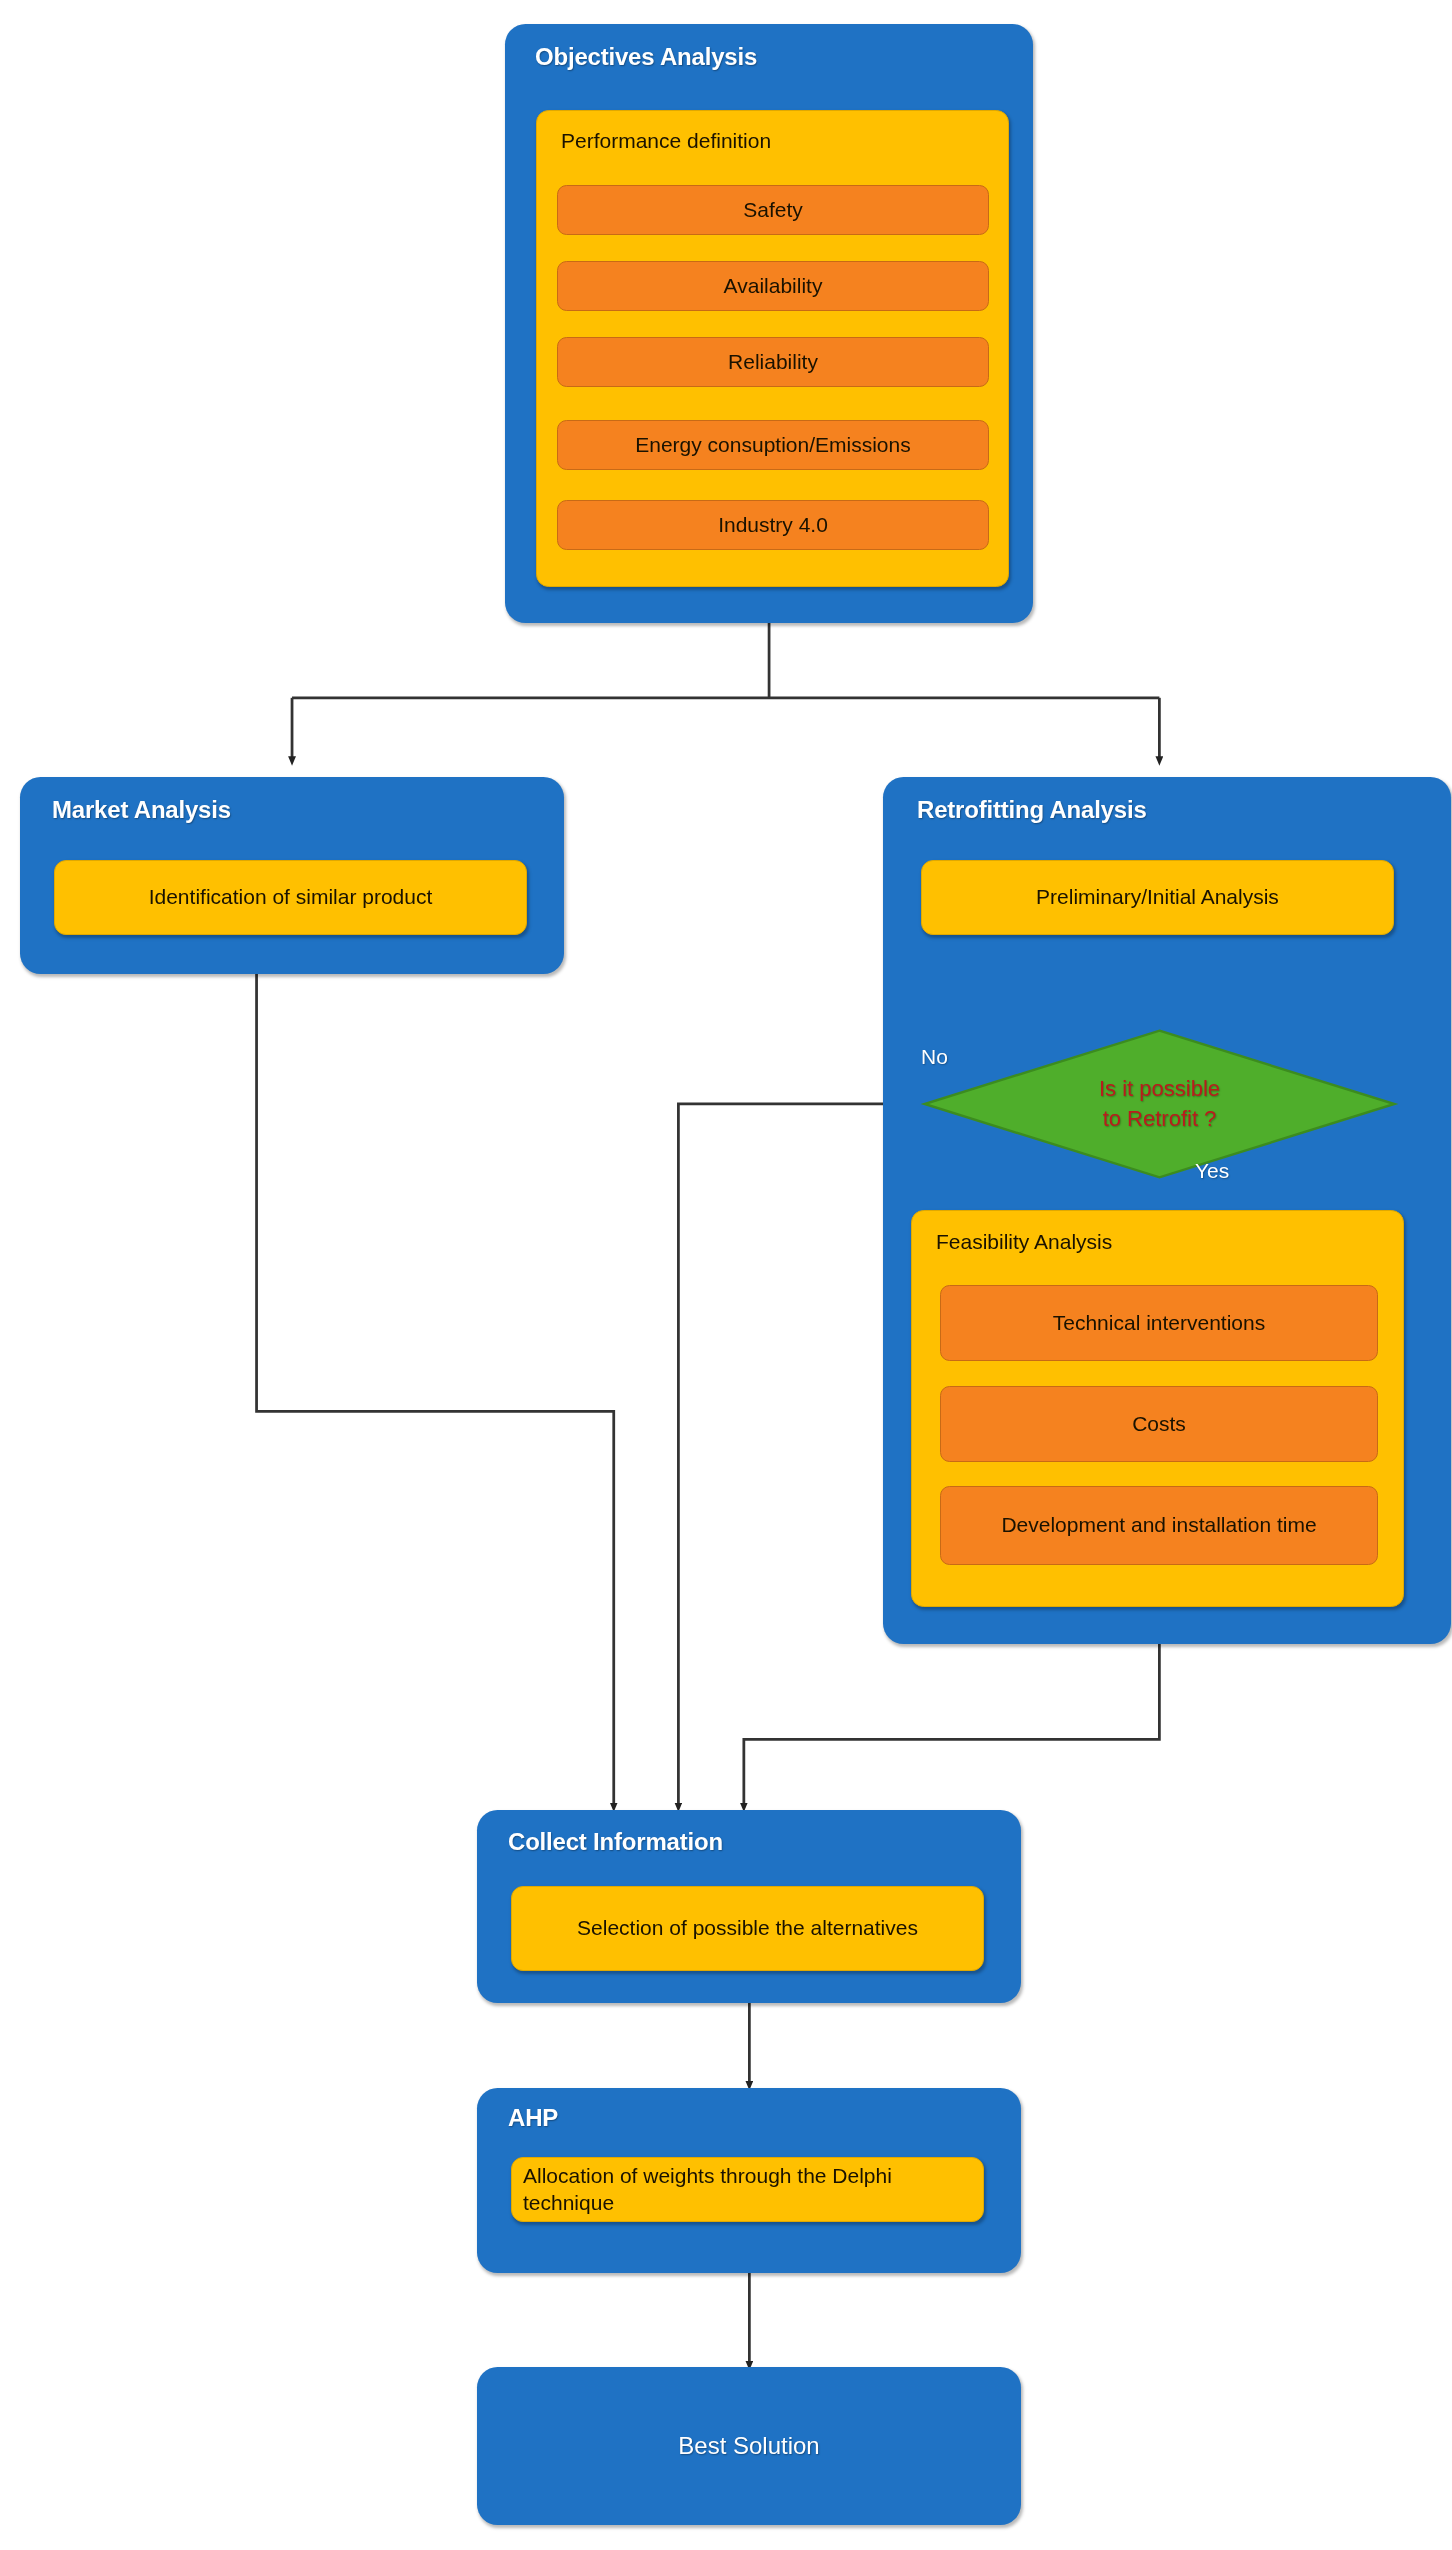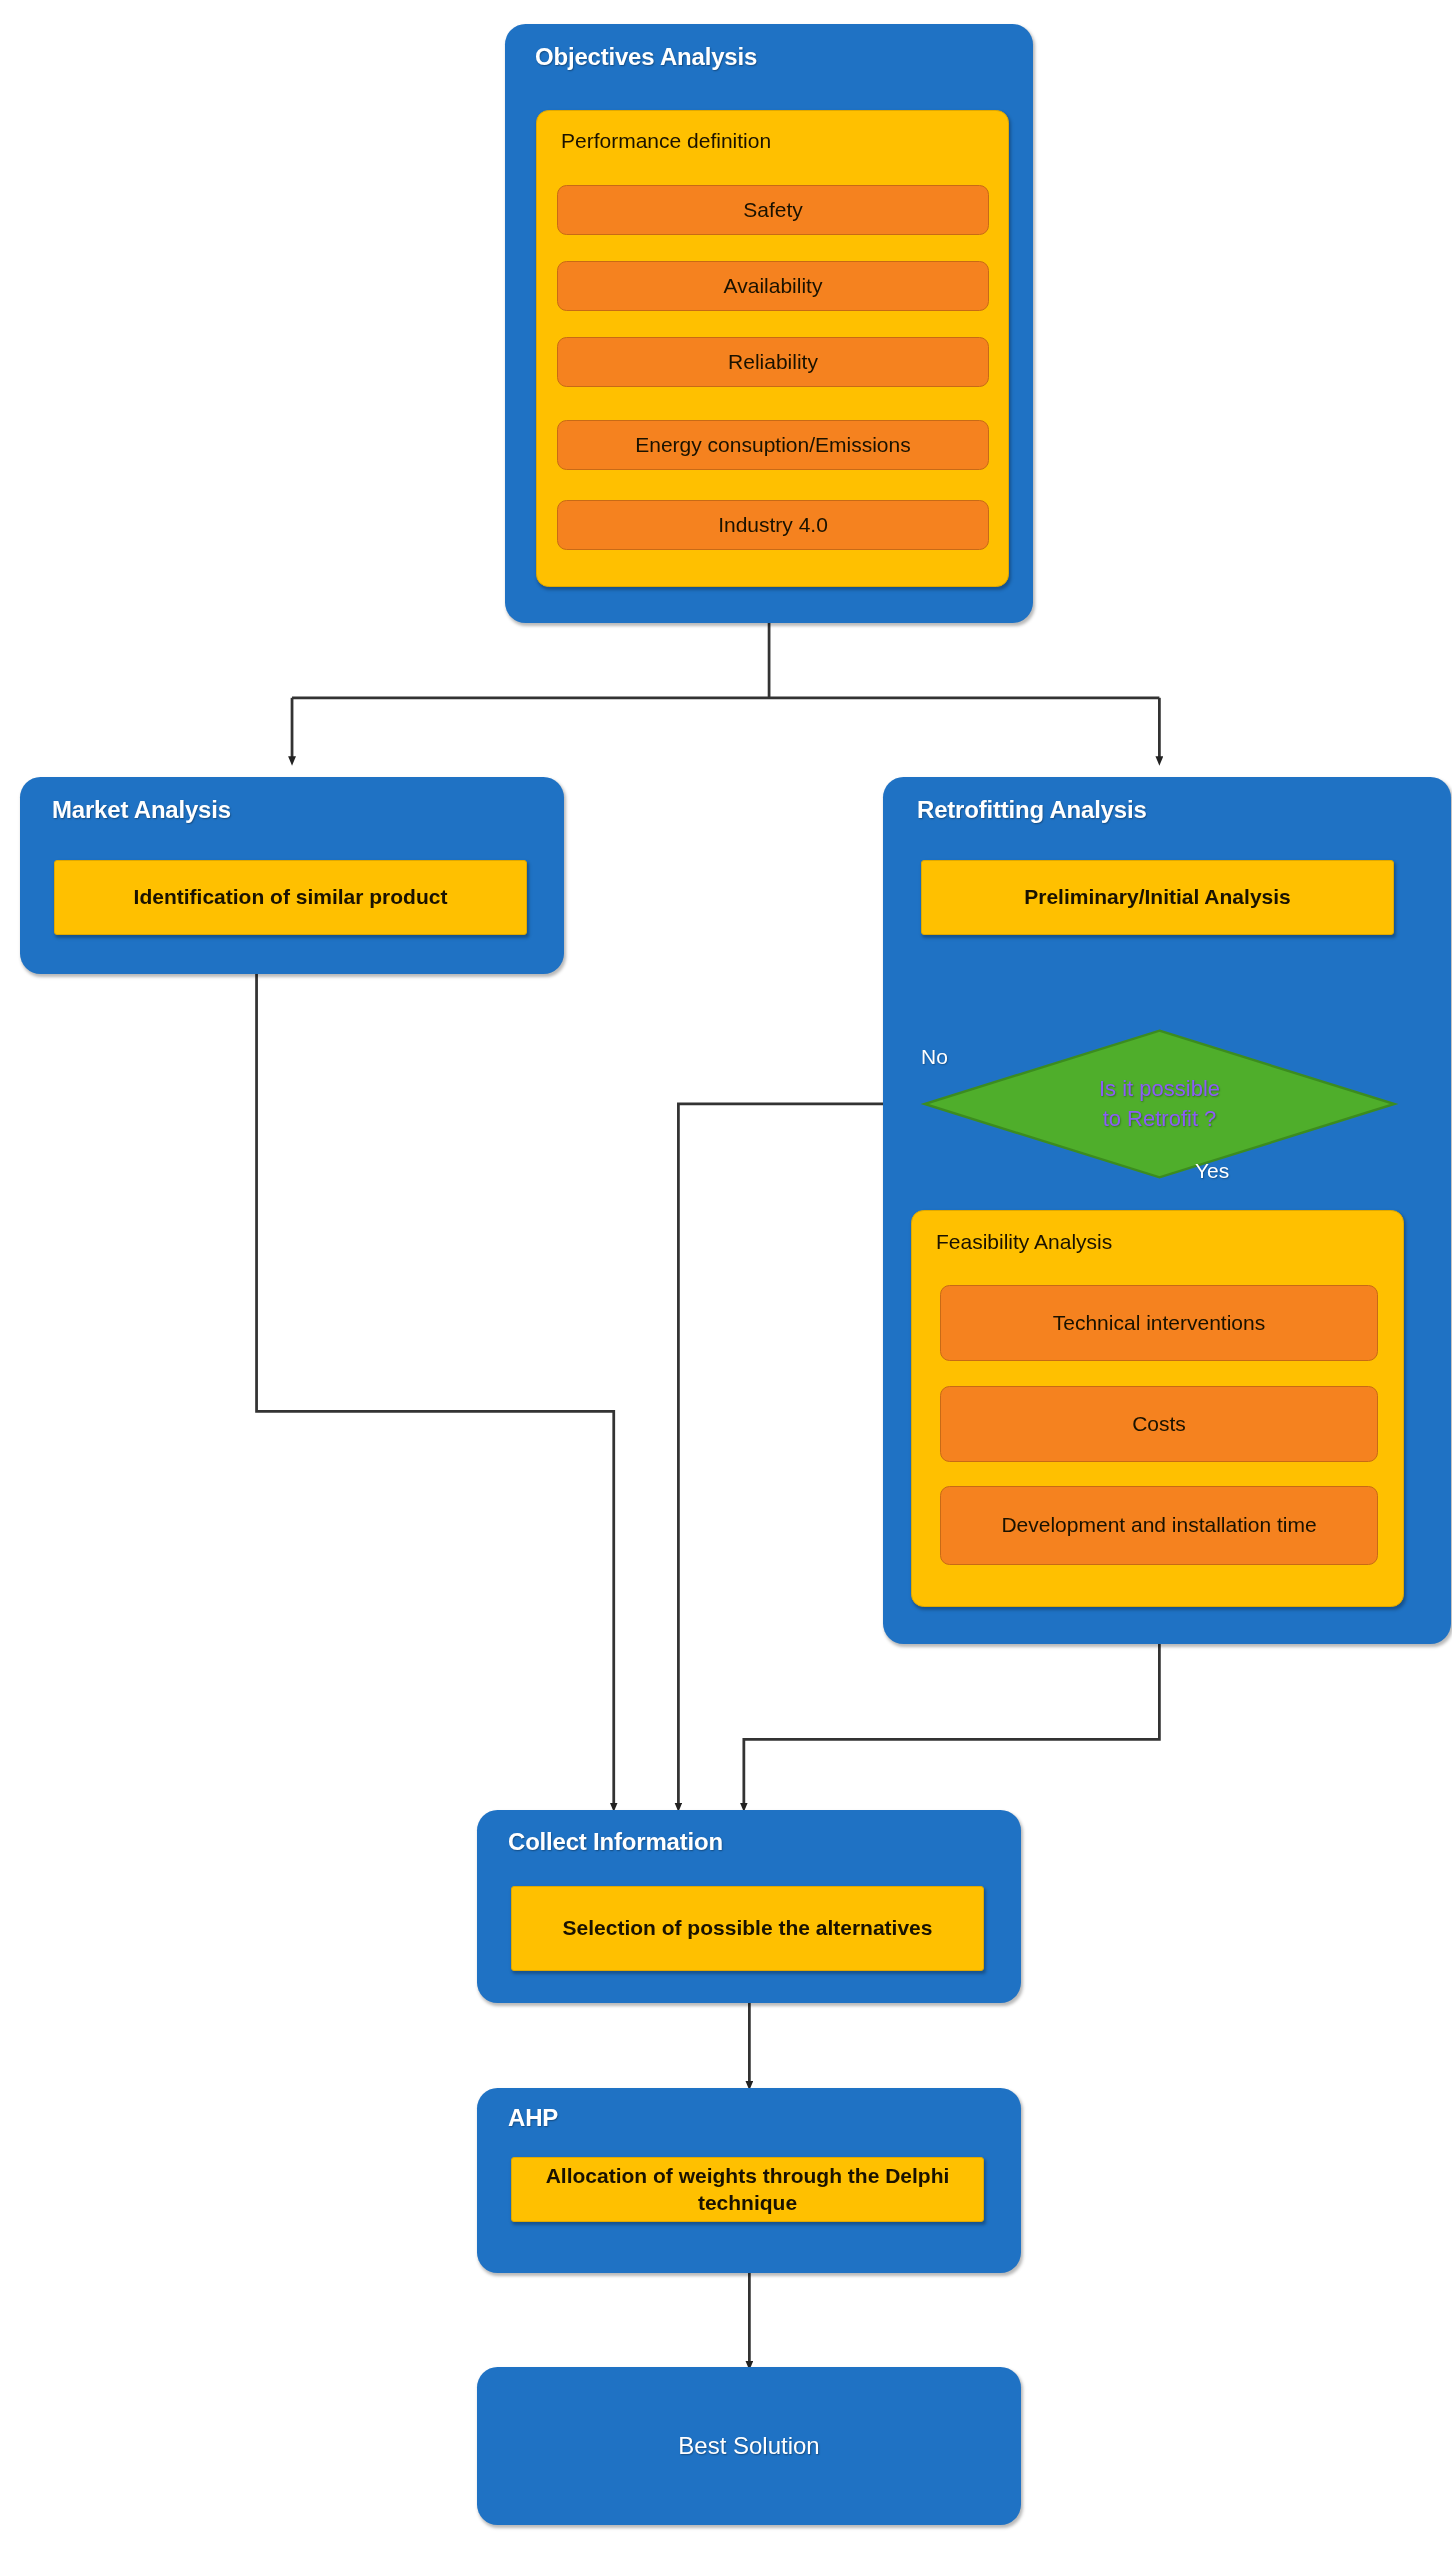--- a/index.html
+++ b/index.html
@@ -59,32 +59,31 @@
     justify-content: center;
     text-align: center;
     color: #1a1200;
     font-size: 21px;
     line-height: 1.24;
   }
   .yellow-leaf {
     position: absolute;
     background: #FFC000;
     border: 0.8px solid #E0A800;
-    border-radius: 3px;
+    border-radius: 12px;
     box-shadow: 1.6px 2.4px 3.2px rgba(0,0,0,0.28);
     box-sizing: border-box;
     display: flex;
     align-items: center;
     justify-content: center;
-    text-align: center;
+    text-align: left;
     color: #1a1200;
     font-size: 21px;
     line-height: 1.26;
     padding: 0 11px;
-    font-weight: bold;
   }
   .centered-label {
     position: absolute;
     display: flex;
     align-items: center;
     justify-content: center;
     text-align: center;
     color: #ffffff;
     font-weight: normal;
     font-size: 24px;
@@ -95,21 +94,21 @@
     position: absolute;
   }
   .diamond-wrap svg { display: block; overflow: visible; }
   .diamond-text {
     position: absolute;
     inset: 0;
     display: flex;
     flex-direction: column;
     align-items: center;
     justify-content: center;
-    color: #8b5cf6;
+    color: #b91c1c;
     font-size: 22px;
     line-height: 1.35;
     text-shadow: 0.8px 0.8px 1.6px rgba(0,0,0,0.3);
     pointer-events: none;
   }
   .branch-label {
     position: absolute;
     color: #ffffff;
     font-size: 21px;
     text-shadow: 0.8px 0.8px 1.6px rgba(0,0,0,0.3);

